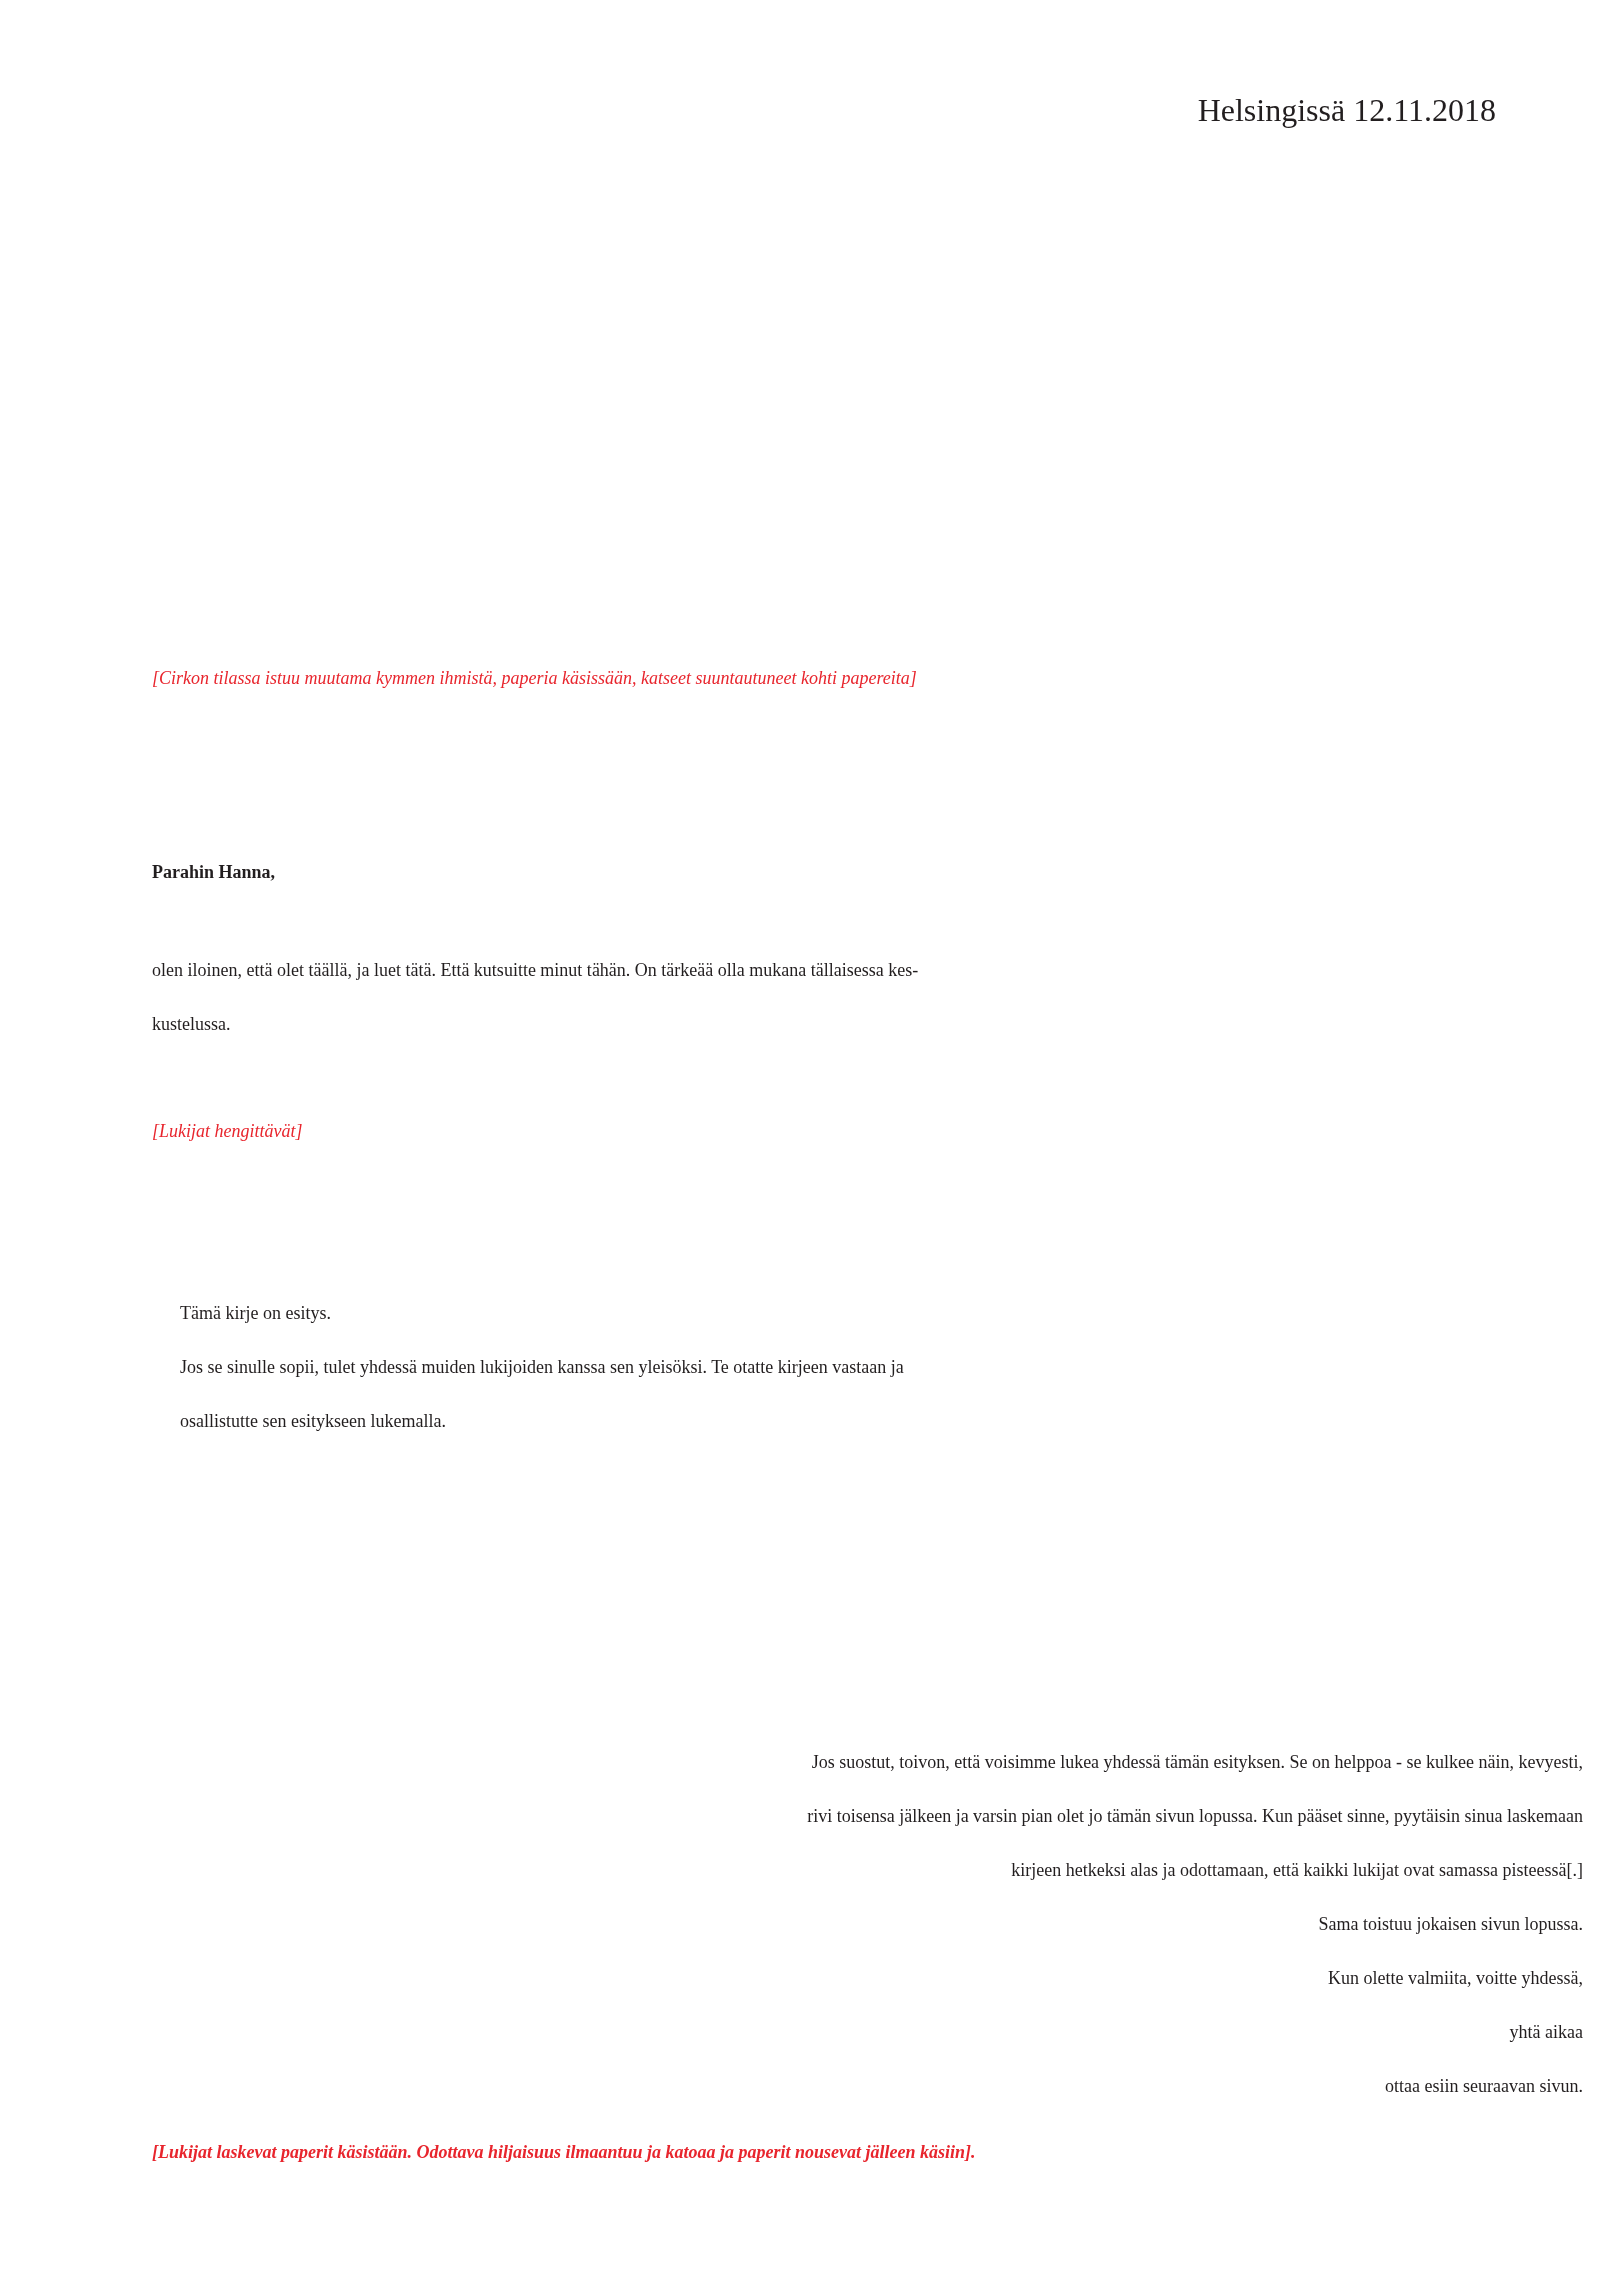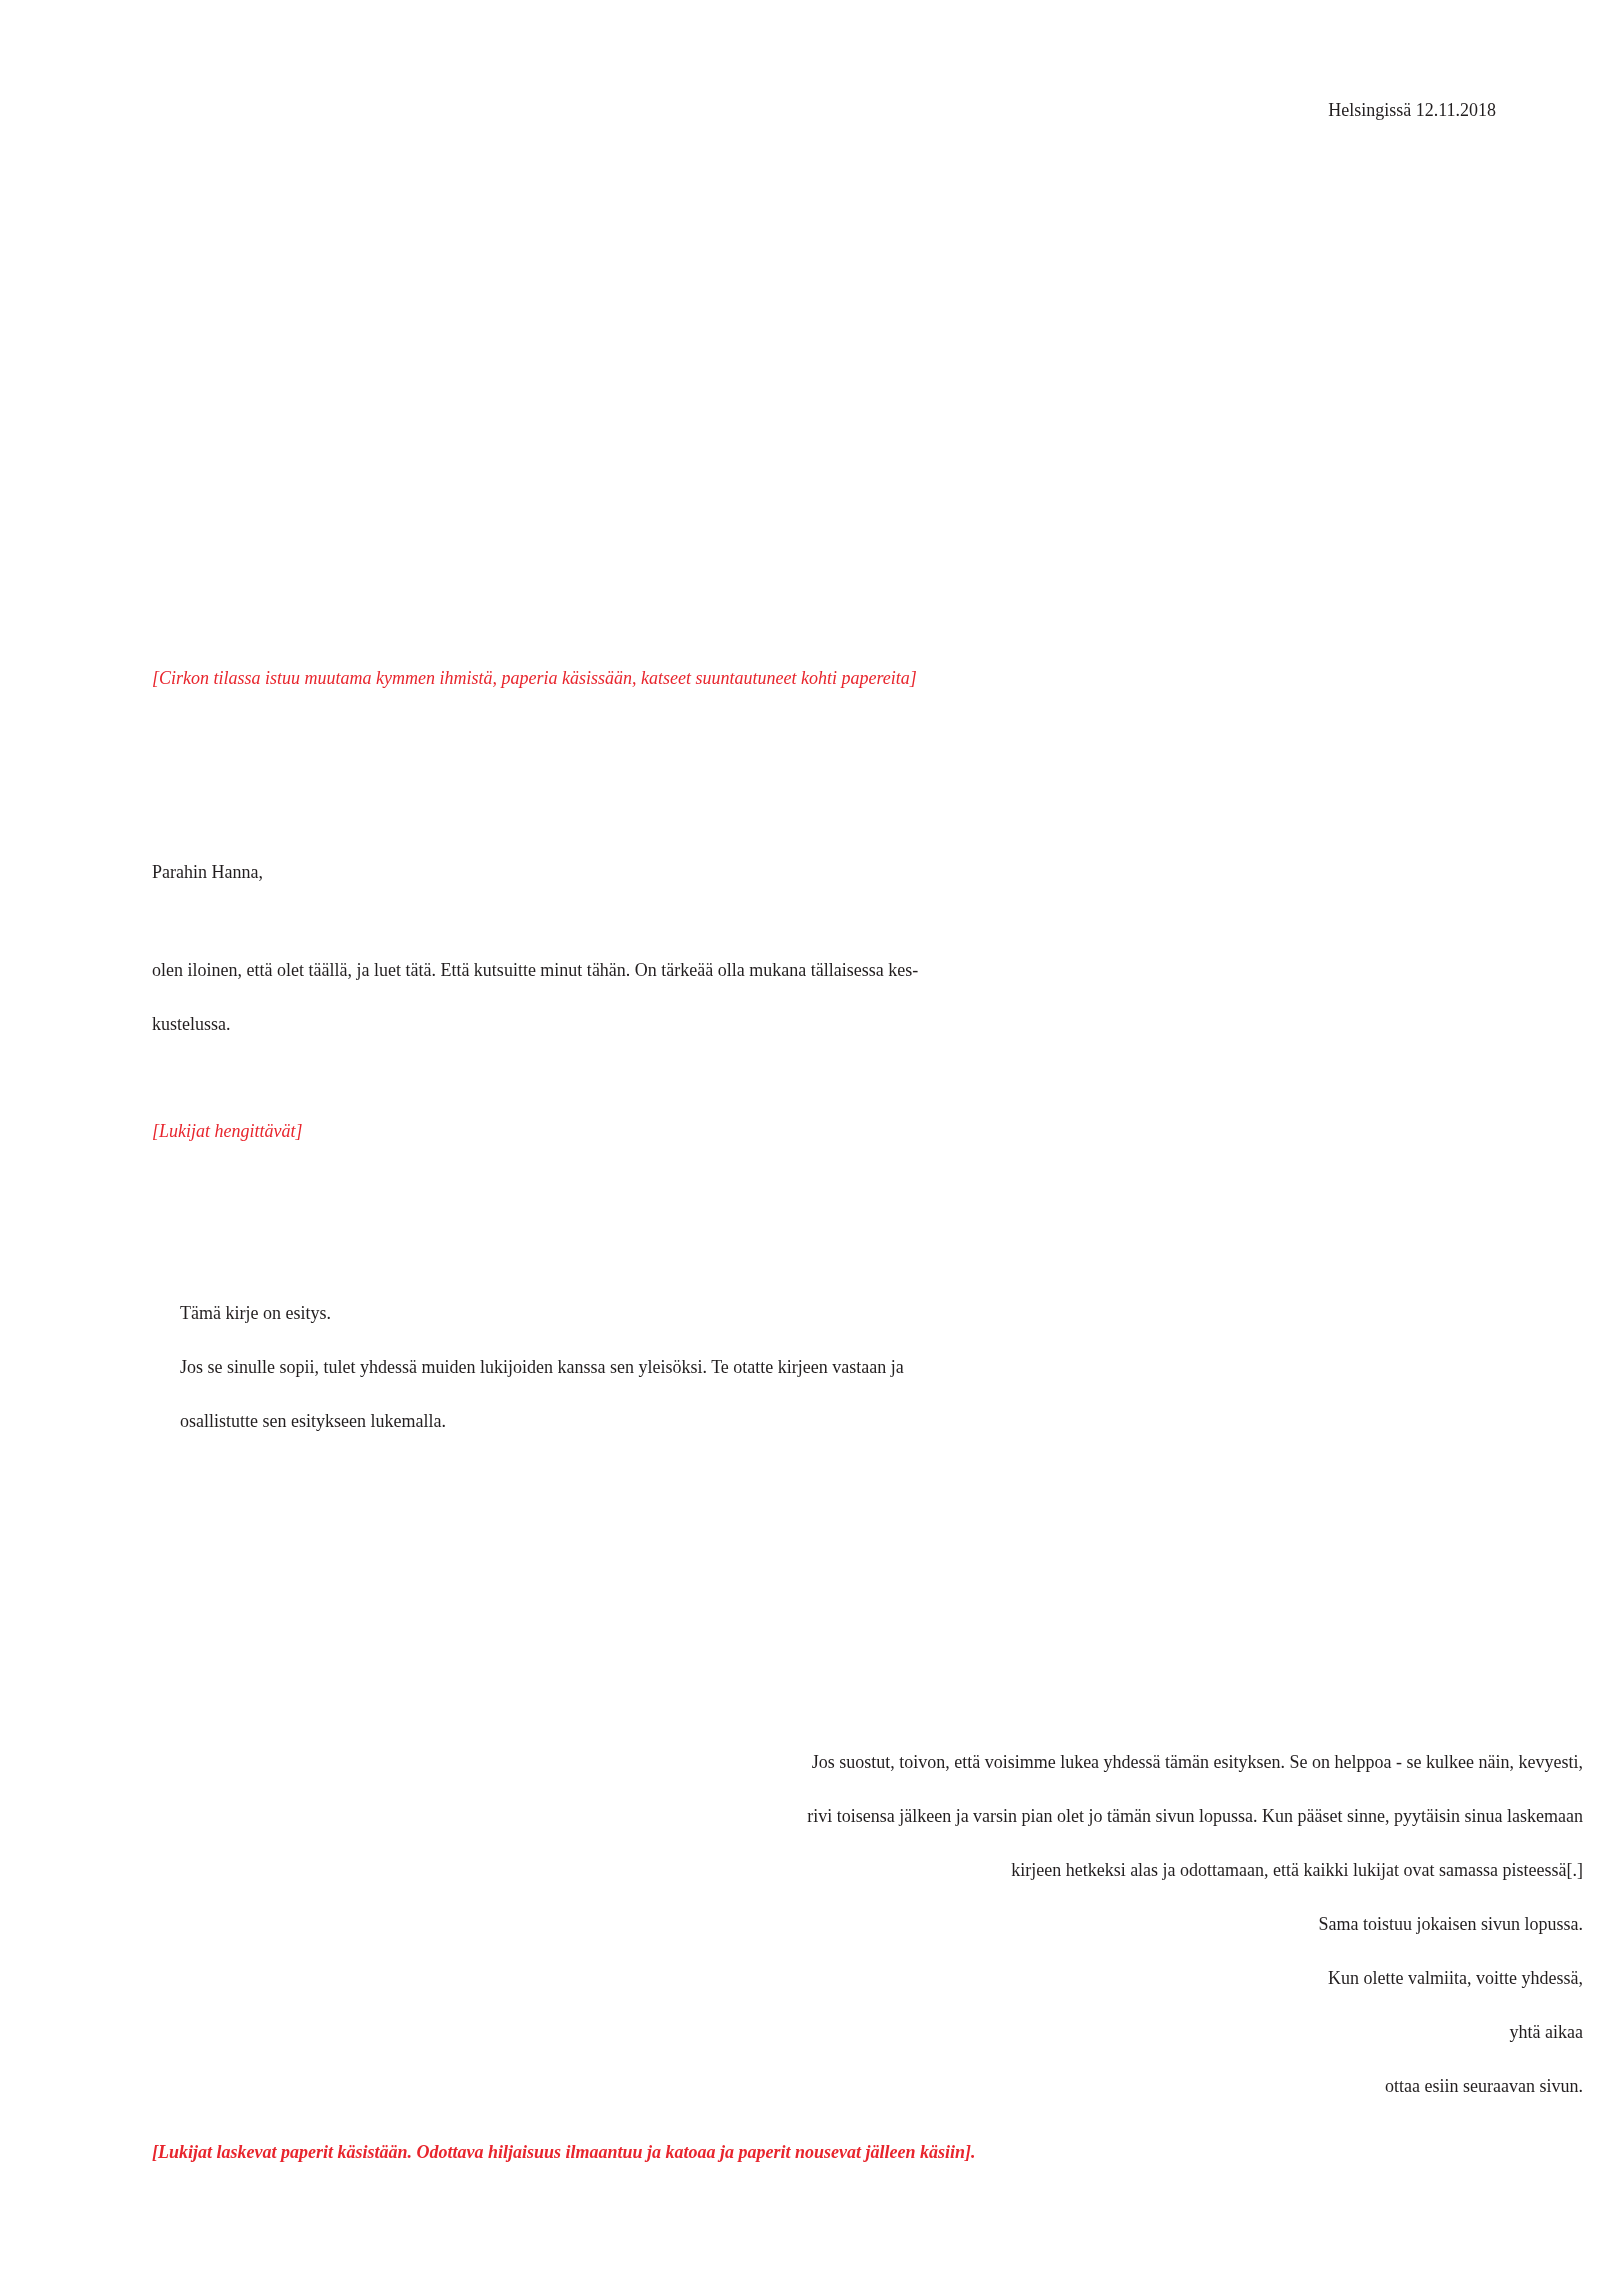--- a/index.html
+++ b/index.html
@@ -28,39 +28,39 @@
     line-height: 54px;
     white-space: pre-line;
   }
   .date-line {
     position: absolute;
     top: 94px;
     right: 125px;
     left: auto;
     width: auto;
     text-align: right;
-    font-size: 18px;
+    font-size: 32px;
     color: var(--body-text);
     line-height: 33px;
   }
   .stage {
     color: var(--stage-direction);
     font-style: italic;
   }
 </style>
 </head>
 <body>
 
 <div class="page">
 
   <div class="txt date-line">Helsingissä 12.11.2018</div>
 
   <div class="txt stage" style="top: 651px;">[Cirkon tilassa istuu muutama kymmen ihmistä, paperia käsissään, katseet suuntautuneet kohti papereita]</div>
 
-  <div class="txt" style="top: 845px;">Parahin Hanna,</div>
+  <div class="txt" style="top: 845px; font-weight: bold;">Parahin Hanna,</div>
 
   <div class="txt" style="top: 943px;">olen iloinen, että olet täällä, ja luet tätä. Että kutsuitte minut tähän. On tärkeää olla mukana tällaisessa kes-
 kustelussa.</div>
 
   <div class="txt stage" style="top: 1104px;">[Lukijat hengittävät]</div>
 
   <div class="txt" style="top: 1286px; margin-left: 28px;">Tämä kirje on esitys.
 Jos se sinulle sopii, tulet yhdessä muiden lukijoiden kanssa sen yleisöksi. Te otatte kirjeen vastaan ja
 osallistutte sen esitykseen lukemalla.</div>
 

